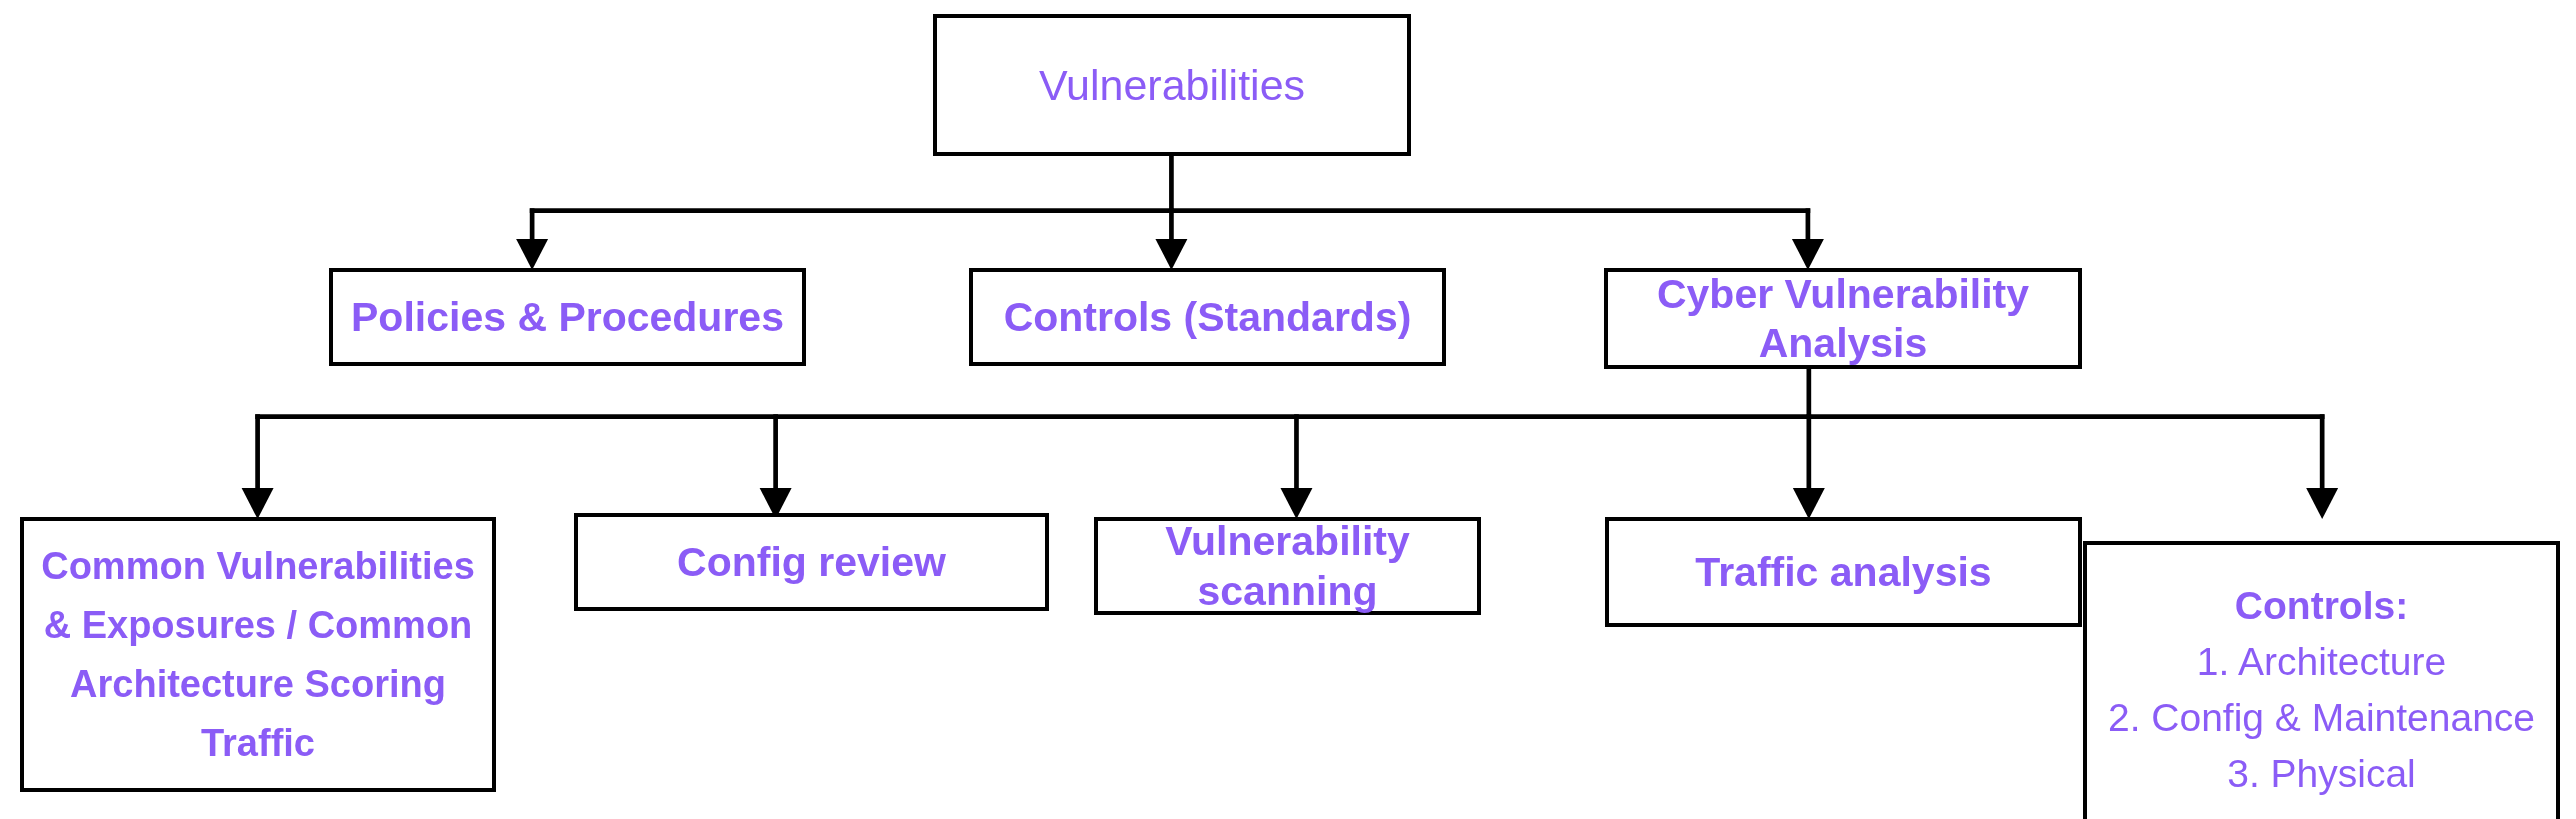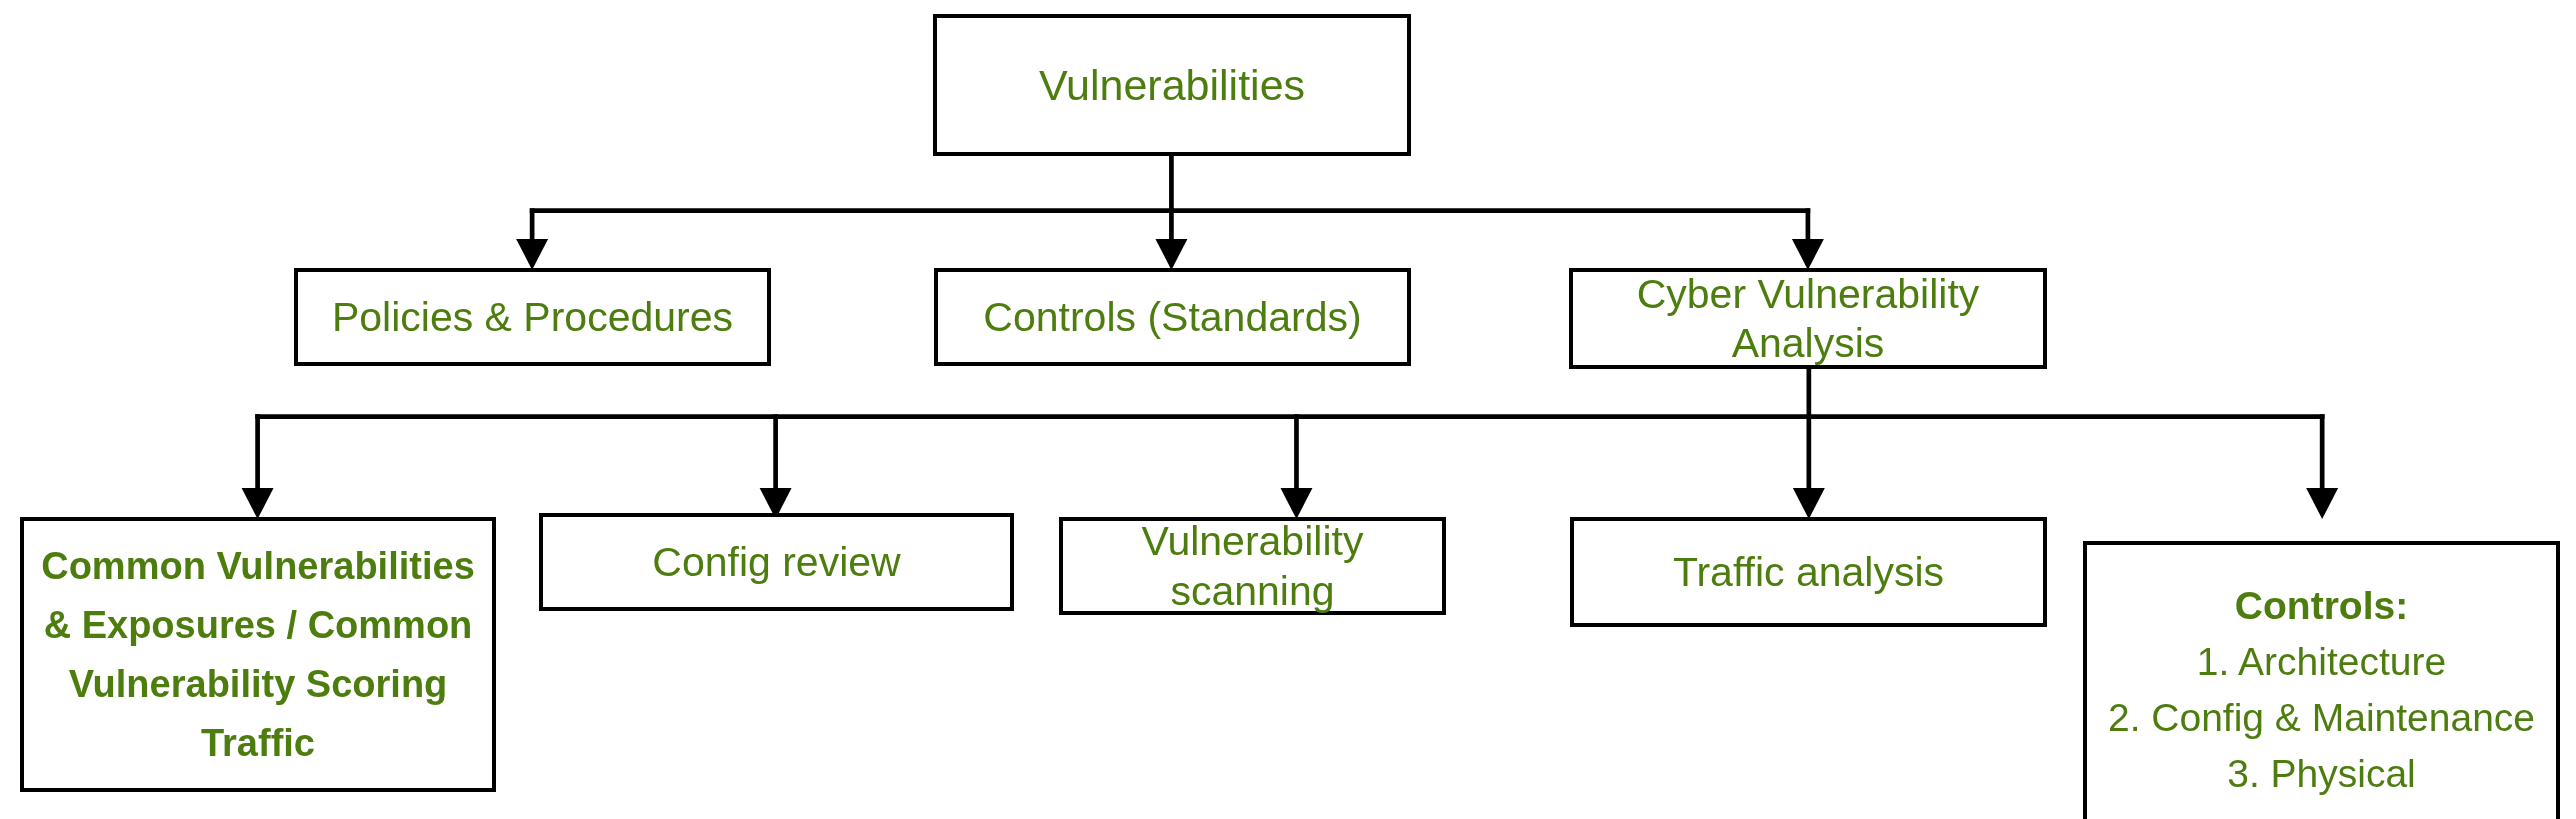--- a/index.html
+++ b/index.html
@@ -7,21 +7,21 @@
     padding: 0;
     background: #ffffff;
   }
   .canvas {
     position: relative;
     width: 2576px;
     height: 820px;
     background: #ffffff;
     overflow: hidden;
     font-family: "Liberation Sans", sans-serif;
-    color: #4d7c0f;
+    color: #8b5cf6;
   }
   .connectors {
     position: absolute;
     left: 0;
     top: 0;
     width: 2576px;
     height: 820px;
   }
   .node {
     position: absolute;
@@ -35,22 +35,23 @@
     text-align: center;
     line-height: 1.22;
   }
   .node .label { display: block; }
   .root-node {
     font-size: 43px;
     font-weight: 400;
   }
   .level2-node, .level3-node {
     font-size: 41px;
-    font-weight: 400;
+    font-weight: 700;
     padding: 0 15px;
+    margin-left: 35px;
   }
   .multiline-node {
     font-weight: 700;
     font-size: 38px;
     line-height: 59px;
     padding: 0 3.8px;
   }
   .multiline-node .label { white-space: nowrap; }
   .list-node {
     font-size: 39px;
@@ -117,21 +118,21 @@
     <span class="label">Controls (Standards)</span>
   </div>
 
   <div class="node level2-node" style="left:1569px; top:268px; width:478px; height:101px; line-height:1.18;">
     <span class="label">Cyber Vulnerability Analysis</span>
   </div>
 
   <div class="node multiline-node" style="left:20px; top:517px; width:476px; height:275px;">
     <span class="label">Common Vulnerabilities</span>
     <span class="label">&amp; Exposures / Common</span>
-    <span class="label">Vulnerability Scoring</span>
+    <span class="label">Architecture Scoring</span>
     <span class="label">Traffic</span>
   </div>
 
   <div class="node level3-node" style="left:539px; top:513px; width:475px; height:98px;">
     <span class="label">Config review</span>
   </div>
 
   <div class="node level3-node" style="left:1059px; top:517px; width:387px; height:98px;">
     <span class="label">Vulnerability scanning</span>
   </div>

